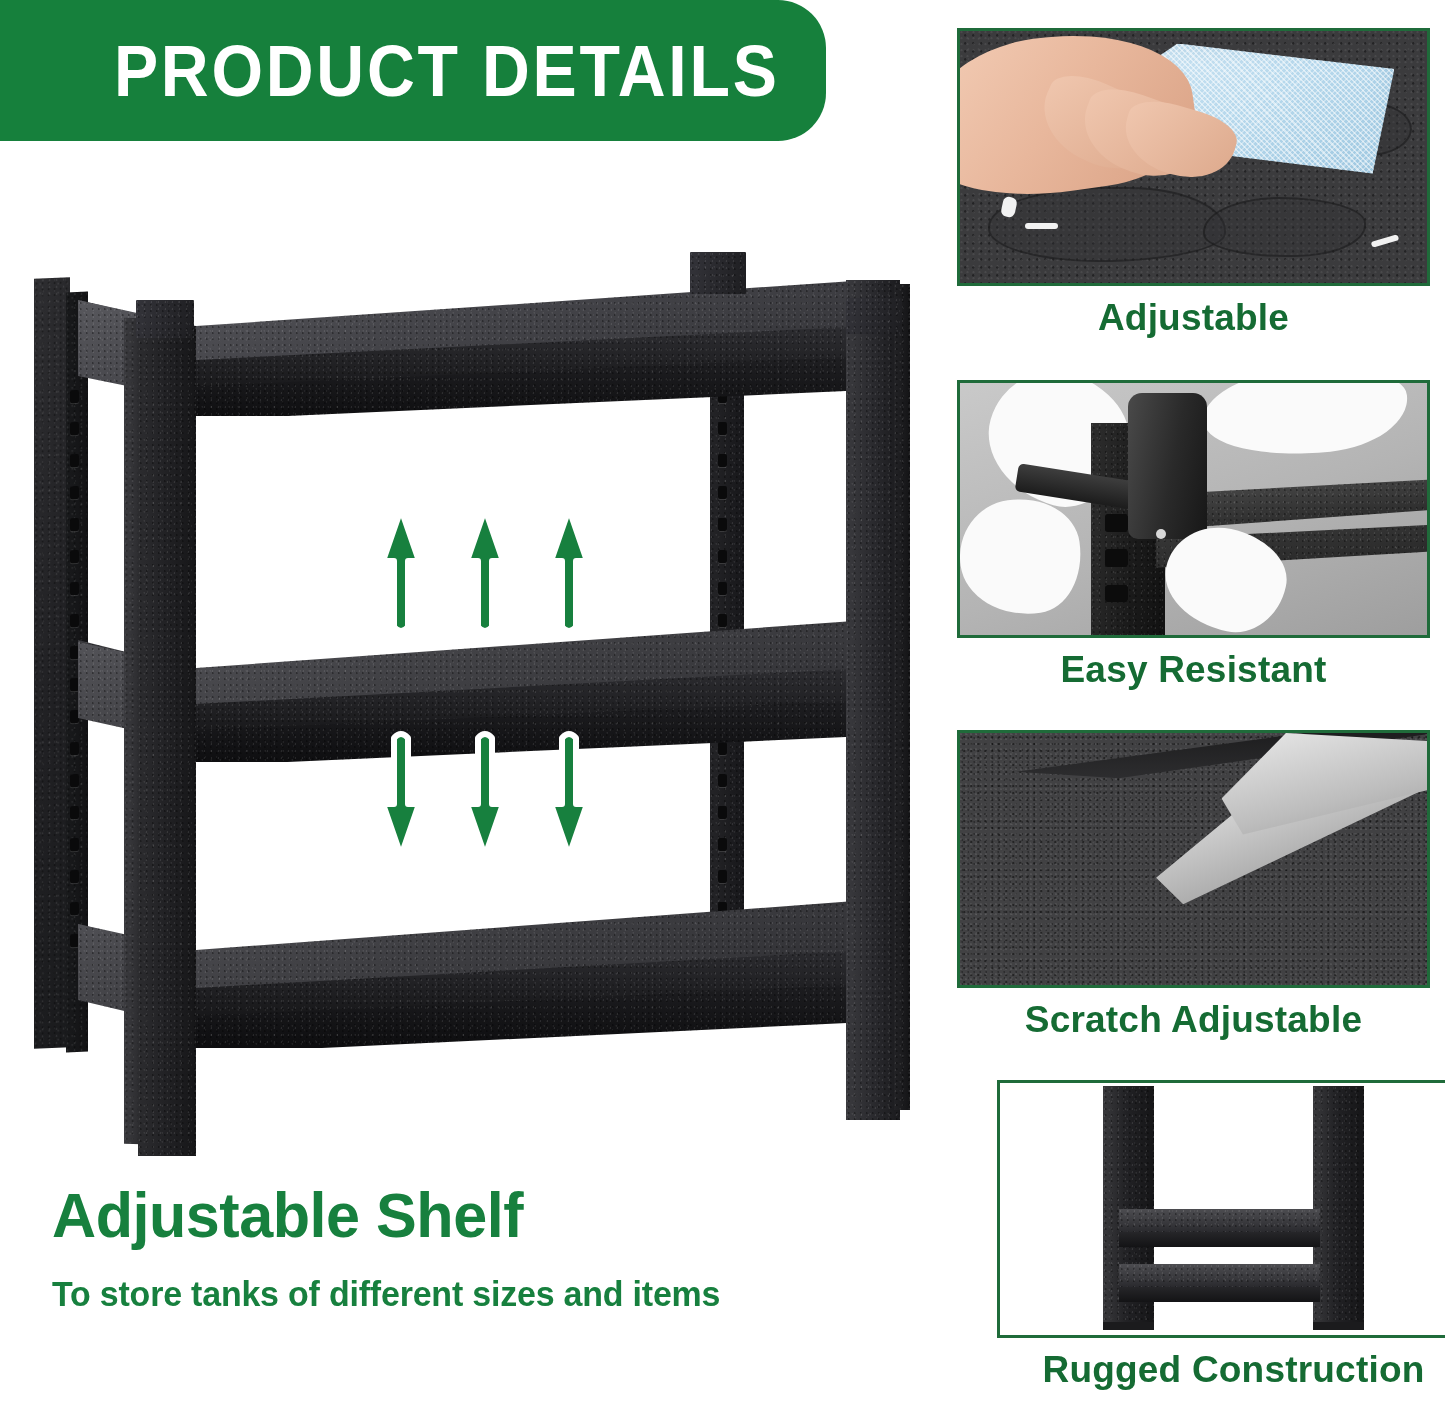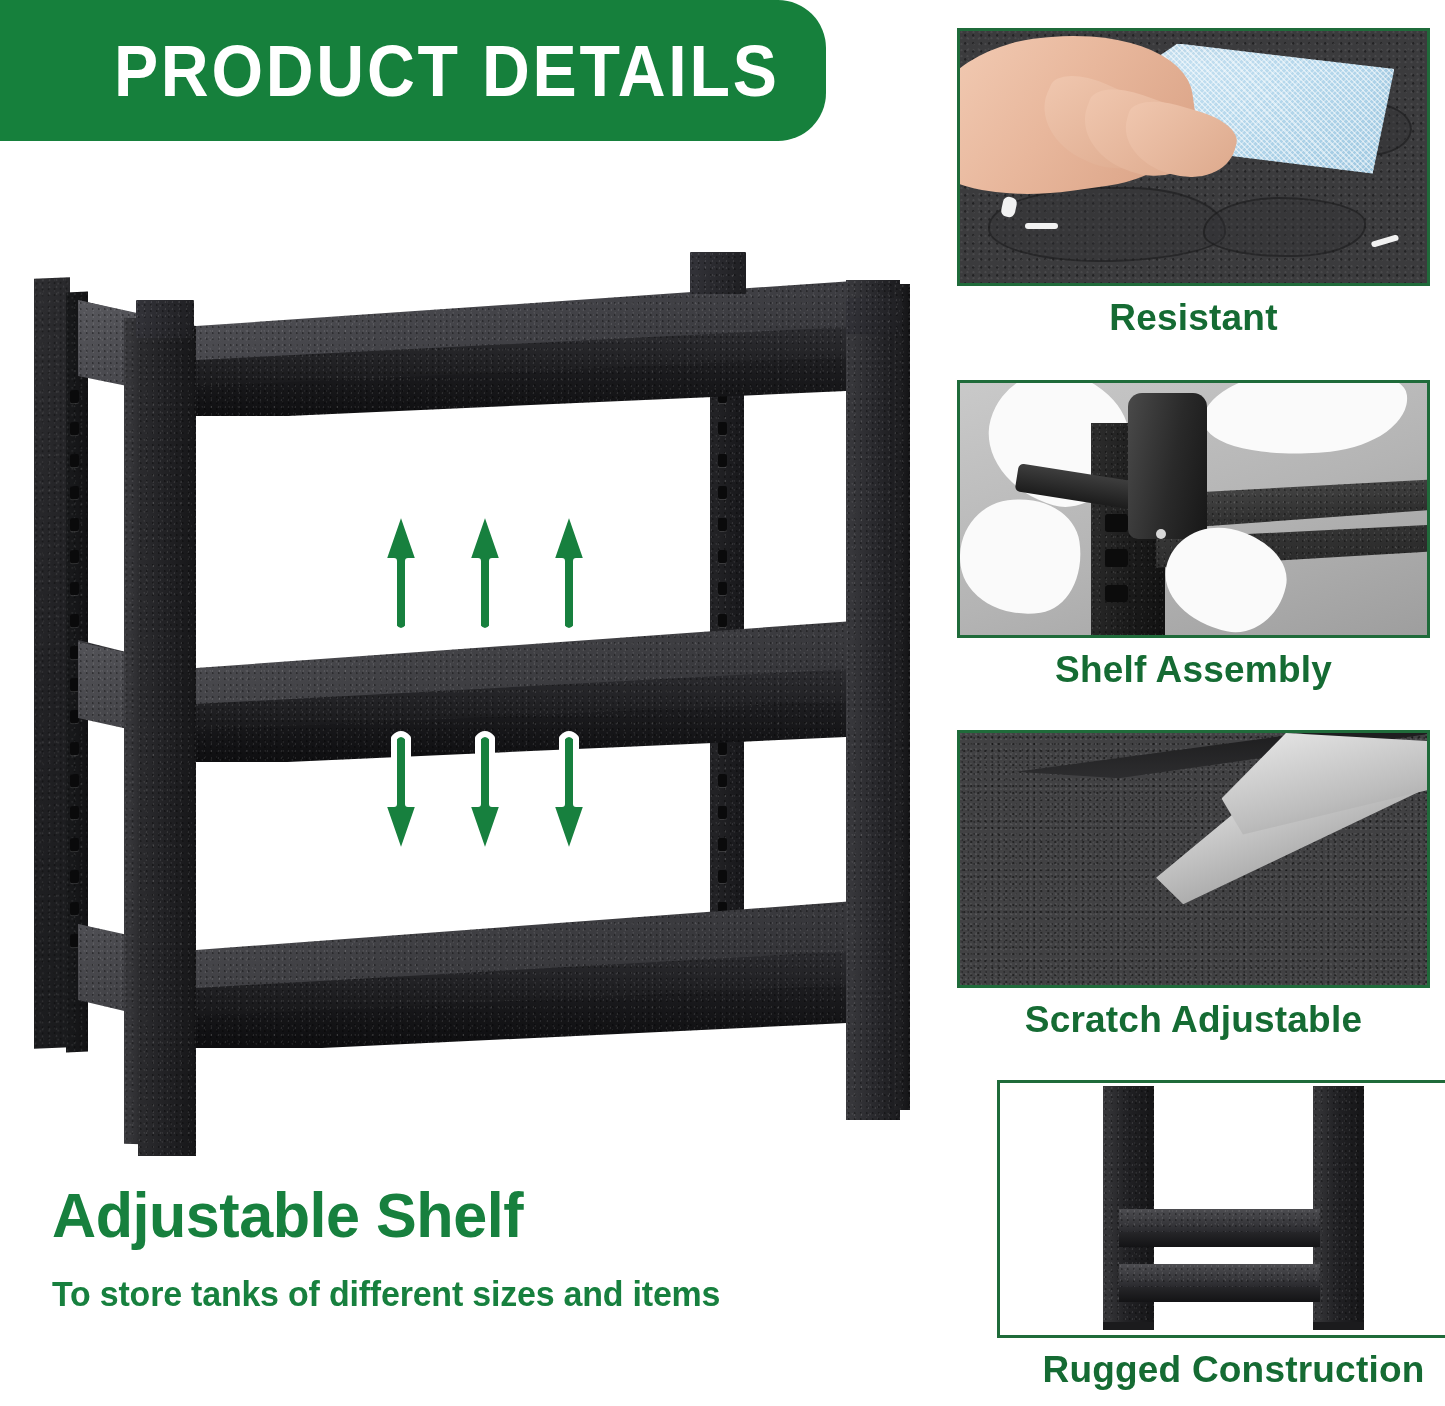--- a/index.html
+++ b/index.html
@@ -667,21 +667,21 @@
         <div class="wp-hl wp-h3"></div>
         <div class="wp-cloth">
             <div class="wp-cloth-tex"></div>
           </div>
         <div class="wp-hand"></div>
         <div class="wp-finger wp-f1"></div>
         <div class="wp-finger wp-f2"></div>
         <div class="wp-finger wp-f3"></div>
       </div>
     </div>
-    <div class="card-label">Resistant</div>
+    <div class="card-label">Adjustable</div>
   </div>
 
   <div class="card card-2">
     <div class="card-frame">
       <div class="photo">
         <div class="ea-bg"></div>
         <div class="ea-glove ea-g1"></div>
         <div class="ea-glove ea-g3"></div>
         <div class="ea-post">
             <div class="tex"></div>
@@ -695,21 +695,21 @@
         <div class="ea-beam2">
             <div class="tex"></div>
           </div>
         <div class="ea-mallet-handle"></div>
         <div class="ea-mallet-head"></div>
         <div class="ea-glove ea-g2"></div>
         <div class="ea-glove ea-g4"></div>
         <div class="ea-screw"></div>
       </div>
     </div>
-    <div class="card-label">Shelf Assembly</div>
+    <div class="card-label">Easy Resistant</div>
   </div>
 
   <div class="card card-3">
     <div class="card-frame">
       <div class="photo">
         <div class="sr-bg"></div>
         <div class="sr-tex"></div>
         <div class="sr-edge"></div>
         <div class="sr-blade"></div>
         <div class="sr-blade-body"></div>

